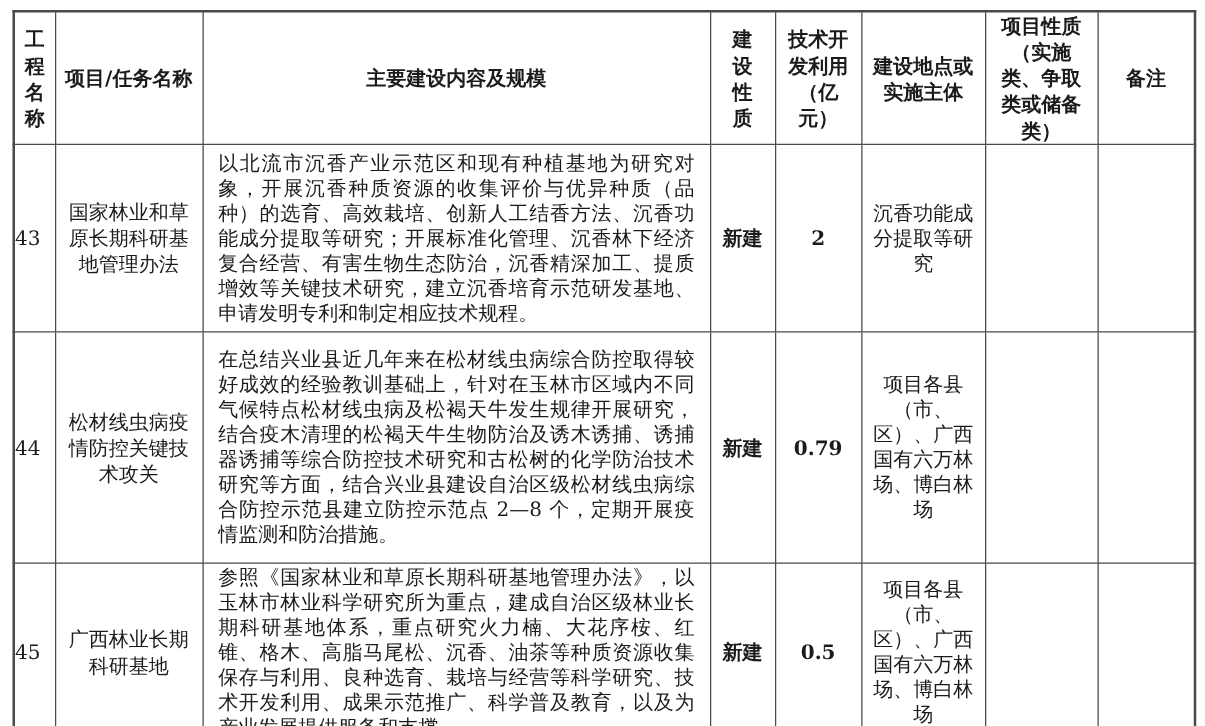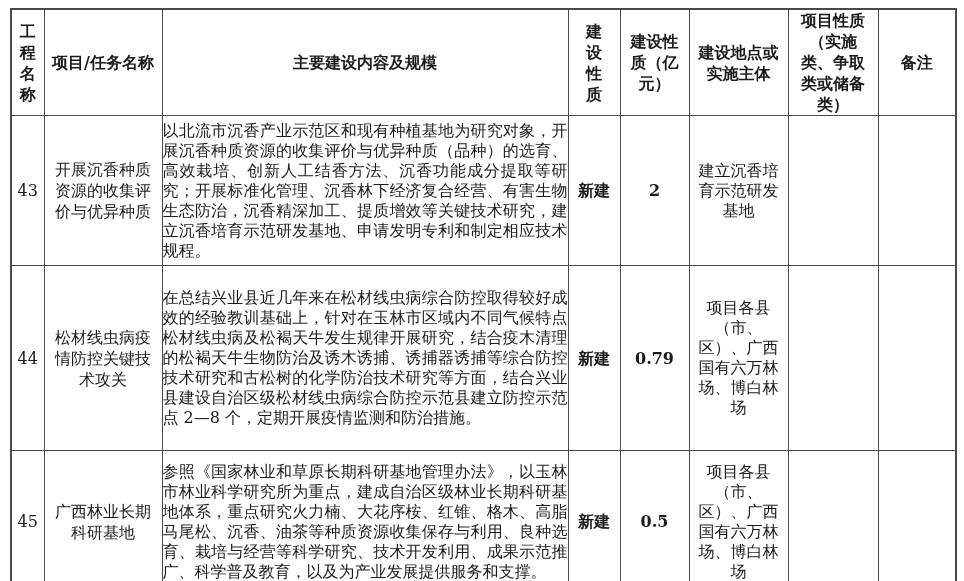--- a/index.html
+++ b/index.html
@@ -37,31 +37,30 @@
   .doc-table th.h-no       { padding: 0 7px;  }
   .doc-table th.h-name     { padding: 0 4px; }
   .doc-table th.h-content  { padding: 0; margin-top: 20px;      }
   .doc-table th.h-nature   { padding: 0 12px;  }
   .doc-table th.h-invest   { padding: 0 10px; }
   .doc-table th.h-location { padding: 12px 9px;  }
   .doc-table th.h-category { padding: 0 7px; margin-top: 20px;  }
   .doc-table th.h-remark   { padding: 0;      }
 
   td.c-no {
-    text-align: center;
     padding: 0;
   }
   td.c-name {
     text-align: center;
     padding: 0 10px;
   }
   td.c-content {
     text-align: justify;
     text-align-last: left;
-    padding: 0 0;
+    padding: 0 12px;
     line-height: 20px;
   }
   td.c-nature, td.c-invest {
     text-align: center;
     padding: 0 2px;
     font-weight: bold;
   }
   td.c-location {
     text-align: center;
     padding: 0 9px;
@@ -89,34 +88,34 @@
     <col style="width:99px">
     <col style="width:90px">
     <col style="width:78px">
   </colgroup>
   <thead>
     <tr class="header-row">
       <th class="h-no">工程名称</th>
       <th class="h-name">项目/任务名称</th>
       <th class="h-content">主要建设内容及规模</th>
       <th class="h-nature">建设性质</th>
-      <th class="h-invest">建设性质（亿元）</th>
+      <th class="h-invest">技术开发利用（亿元）</th>
       <th class="h-location">建设地点或实施主体</th>
       <th class="h-category">项目性质（实施类、争取类或储备类）</th>
       <th class="h-remark">备注</th>
     </tr>
   </thead>
   <tbody>
     <tr class="row-0">
       <td class="c-no">43</td>
-      <td class="c-name">开展沉香种质资源的收集评价与优异种质</td>
+      <td class="c-name">国家林业和草原长期科研基地管理办法</td>
       <td class="c-content">以北流市沉香产业示范区和现有种植基地为研究对象，开展沉香种质资源的收集评价与优异种质（品种）的选育、高效栽培、创新人工结香方法、沉香功能成分提取等研究；开展标准化管理、沉香林下经济复合经营、有害生物生态防治，沉香精深加工、提质增效等关键技术研究，建立沉香培育示范研发基地、申请发明专利和制定相应技术规程。</td>
       <td class="c-nature">新建</td>
       <td class="c-invest">2</td>
-      <td class="c-location">建立沉香培育示范研发基地</td>
+      <td class="c-location">沉香功能成分提取等研究</td>
       <td class="c-category"></td>
       <td class="c-remark"></td>
     </tr>
     <tr class="row-1">
       <td class="c-no">44</td>
       <td class="c-name">松材线虫病疫情防控关键技术攻关</td>
       <td class="c-content">在总结兴业县近几年来在松材线虫病综合防控取得较好成效的经验教训基础上，针对在玉林市区域内不同气候特点松材线虫病及松褐天牛发生规律开展研究，结合疫木清理的松褐天牛生物防治及诱木诱捕、诱捕器诱捕等综合防控技术研究和古松树的化学防治技术研究等方面，结合兴业县建设自治区级松材线虫病综合防控示范县建立防控示范点 2—8 个，定期开展疫情监测和防治措施。</td>
       <td class="c-nature">新建</td>
       <td class="c-invest">0.79</td>
       <td class="c-location">项目各县（市、区）、广西国有六万林场、博白林场</td>

